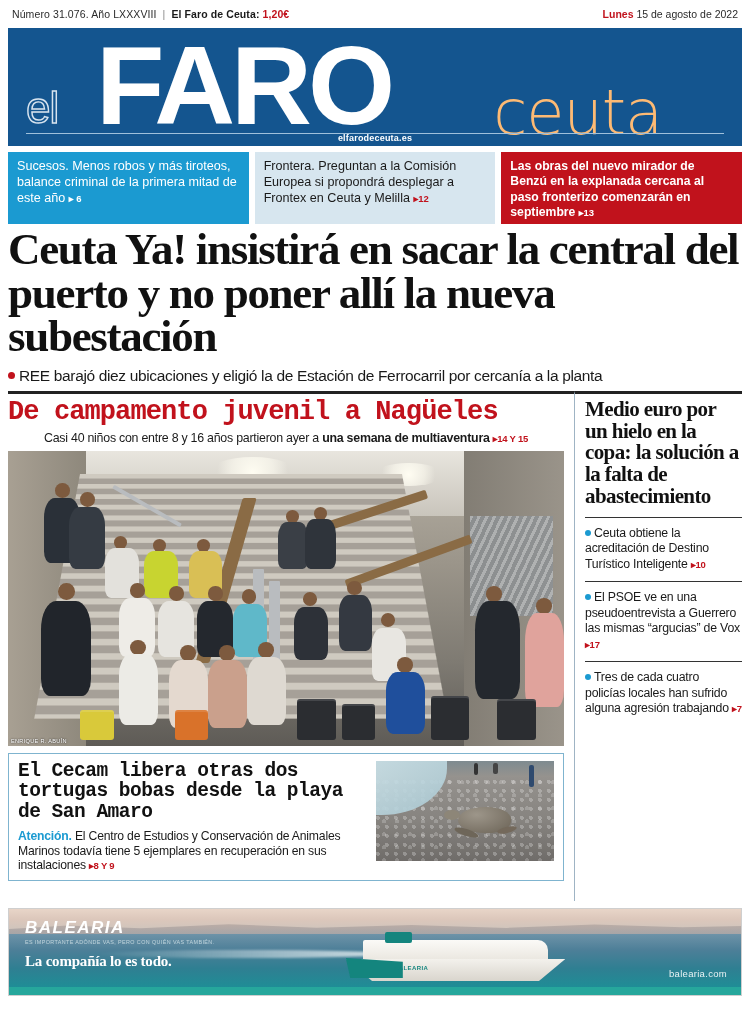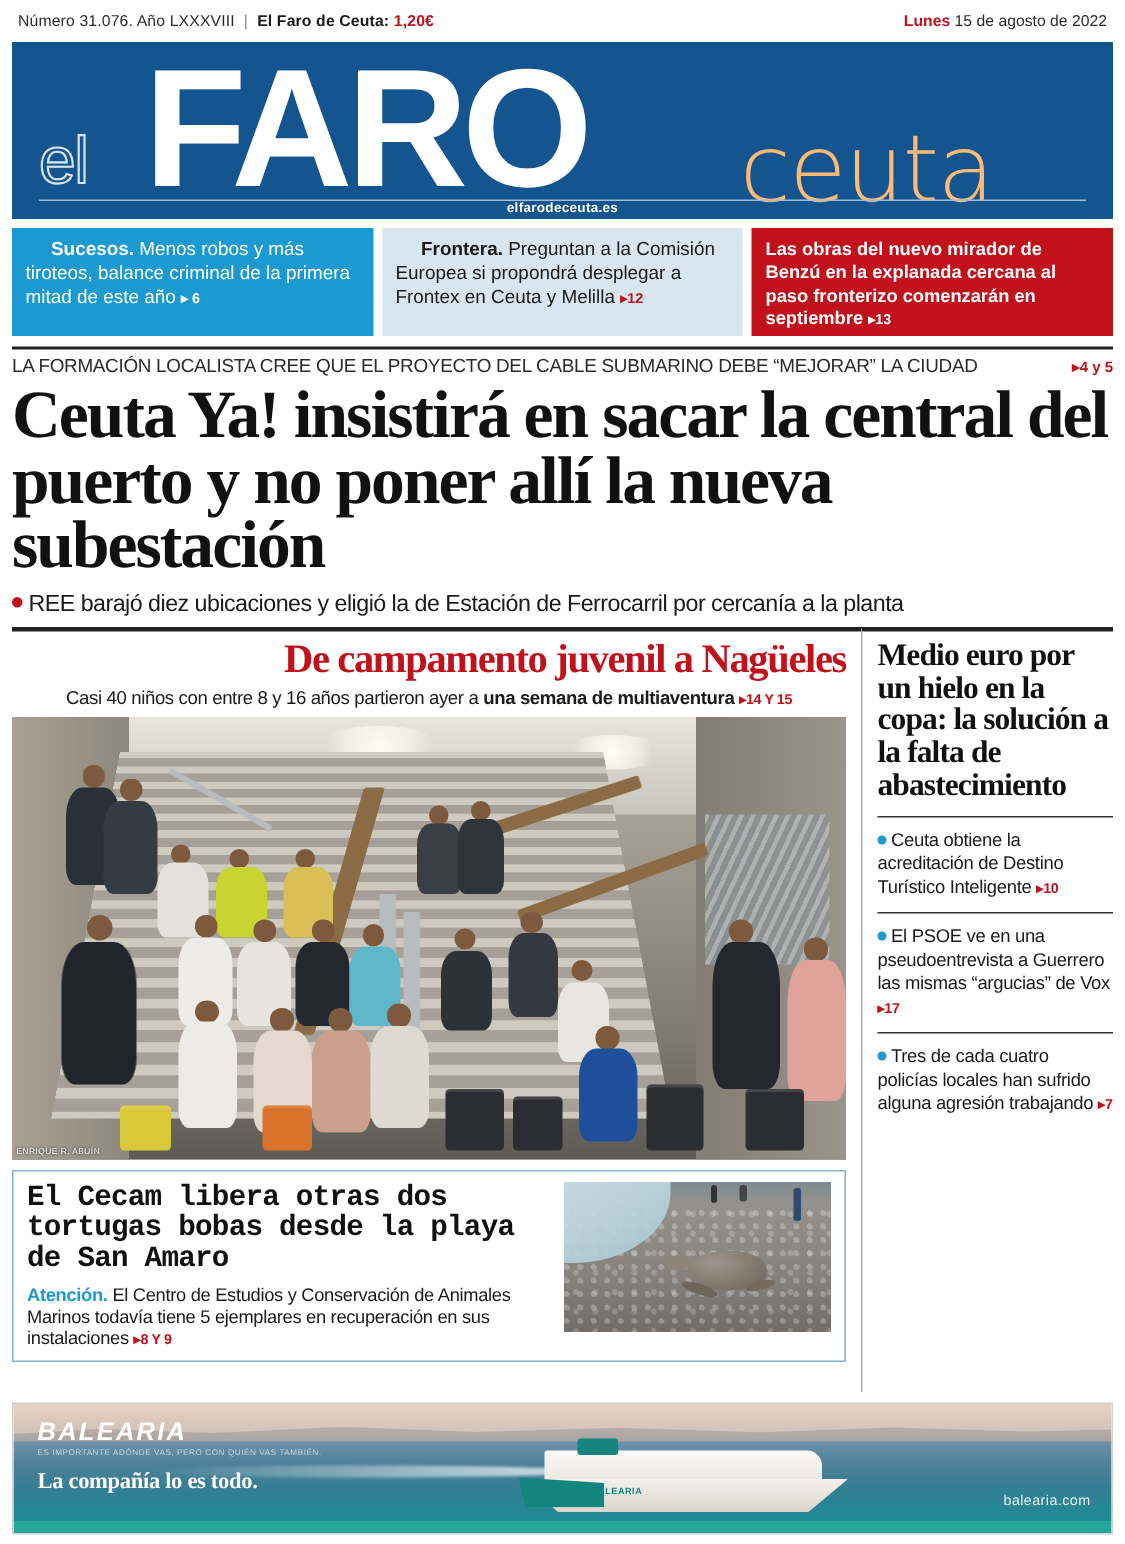--- a/index.html
+++ b/index.html
@@ -110,21 +110,21 @@
     gap: 6px;
     margin-top: 6px;
     height: 72px;
   }
   .teaser {
     flex: 1;
     padding: 7px 9px 5px 9px;
     font-size: 12.6px;
     line-height: 1.26;
   }
-  .teaser b { font-weight: bold; margin-left: 17px; }
+  .teaser b { font-weight: normal; }
   .t-cyan { background: #1b9ad1; color: #ffffff; }
   .t-pale { background: #d7e6ef; color: #1a1a1a; }
   .t-red  { background: #c1121c; color: #ffffff; font-weight: bold; font-size: 12.2px; }
   .pg { font-size: 9.5px; font-weight: bold; }
   .pg-w { color: #ffffff; }
   .pg-r { color: #c1121c; }
 
   
   .kicker-wrap {
     border-top: 2.5px solid #222;
@@ -186,27 +186,27 @@
   }
   .col-side {
     width: 168px;
     border-left: 1px solid #9fb4c4;
     border-top: 3px solid #222;
     padding: 5px 0 0 10px;
   }
 
   
   .sec-head {
-    font-family: Liberation Serif, serif;
+    font-family: Liberation Mono, monospace;
     font-weight: bold;
     font-size: 27px;
     line-height: 1.0;
     letter-spacing: -0.9px;
     color: #c1121c;
-    text-align: right;
+    text-align: left;
   }
   .sec-sub {
     margin-top: 5px;
     font-size: 12.4px;
     color: #1a1a1a;
     letter-spacing: -0.25px;
     text-align: center;
     white-space: nowrap;
   }
   .sec-sub b { font-weight: bold; text-align: right; }
@@ -407,24 +407,20 @@
       <span class="pg pg-r">▸12</span>
     </div>
 
     <div class="teaser t-red">
       <span>Las obras del nuevo mirador de Benzú en la explanada cercana al paso fronterizo comenzarán en septiembre</span>
       <span class="pg pg-w">▸13</span>
     </div>
 
   </div>
 
-  <div class="kicker-wrap">
-    <div class="kicker">LA FORMACIÓN LOCALISTA CREE QUE EL PROYECTO DEL CABLE SUBMARINO DEBE “MEJORAR” LA CIUDAD</div>
-    <div class="kicker-pg">▸4 y 5</div>
-  </div>
 
   <div class="headline">Ceuta Ya! insistirá en sacar la central del puerto y no poner allí la nueva subestación</div>
 
   <div class="subhead">
     <span class="bullet-red"></span><span>REE barajó diez ubicaciones y eligió la de Estación de Ferrocarril por cercanía a la planta</span>
   </div>
 
   <div class="body-wrap">
 
     <div class="col-main">

